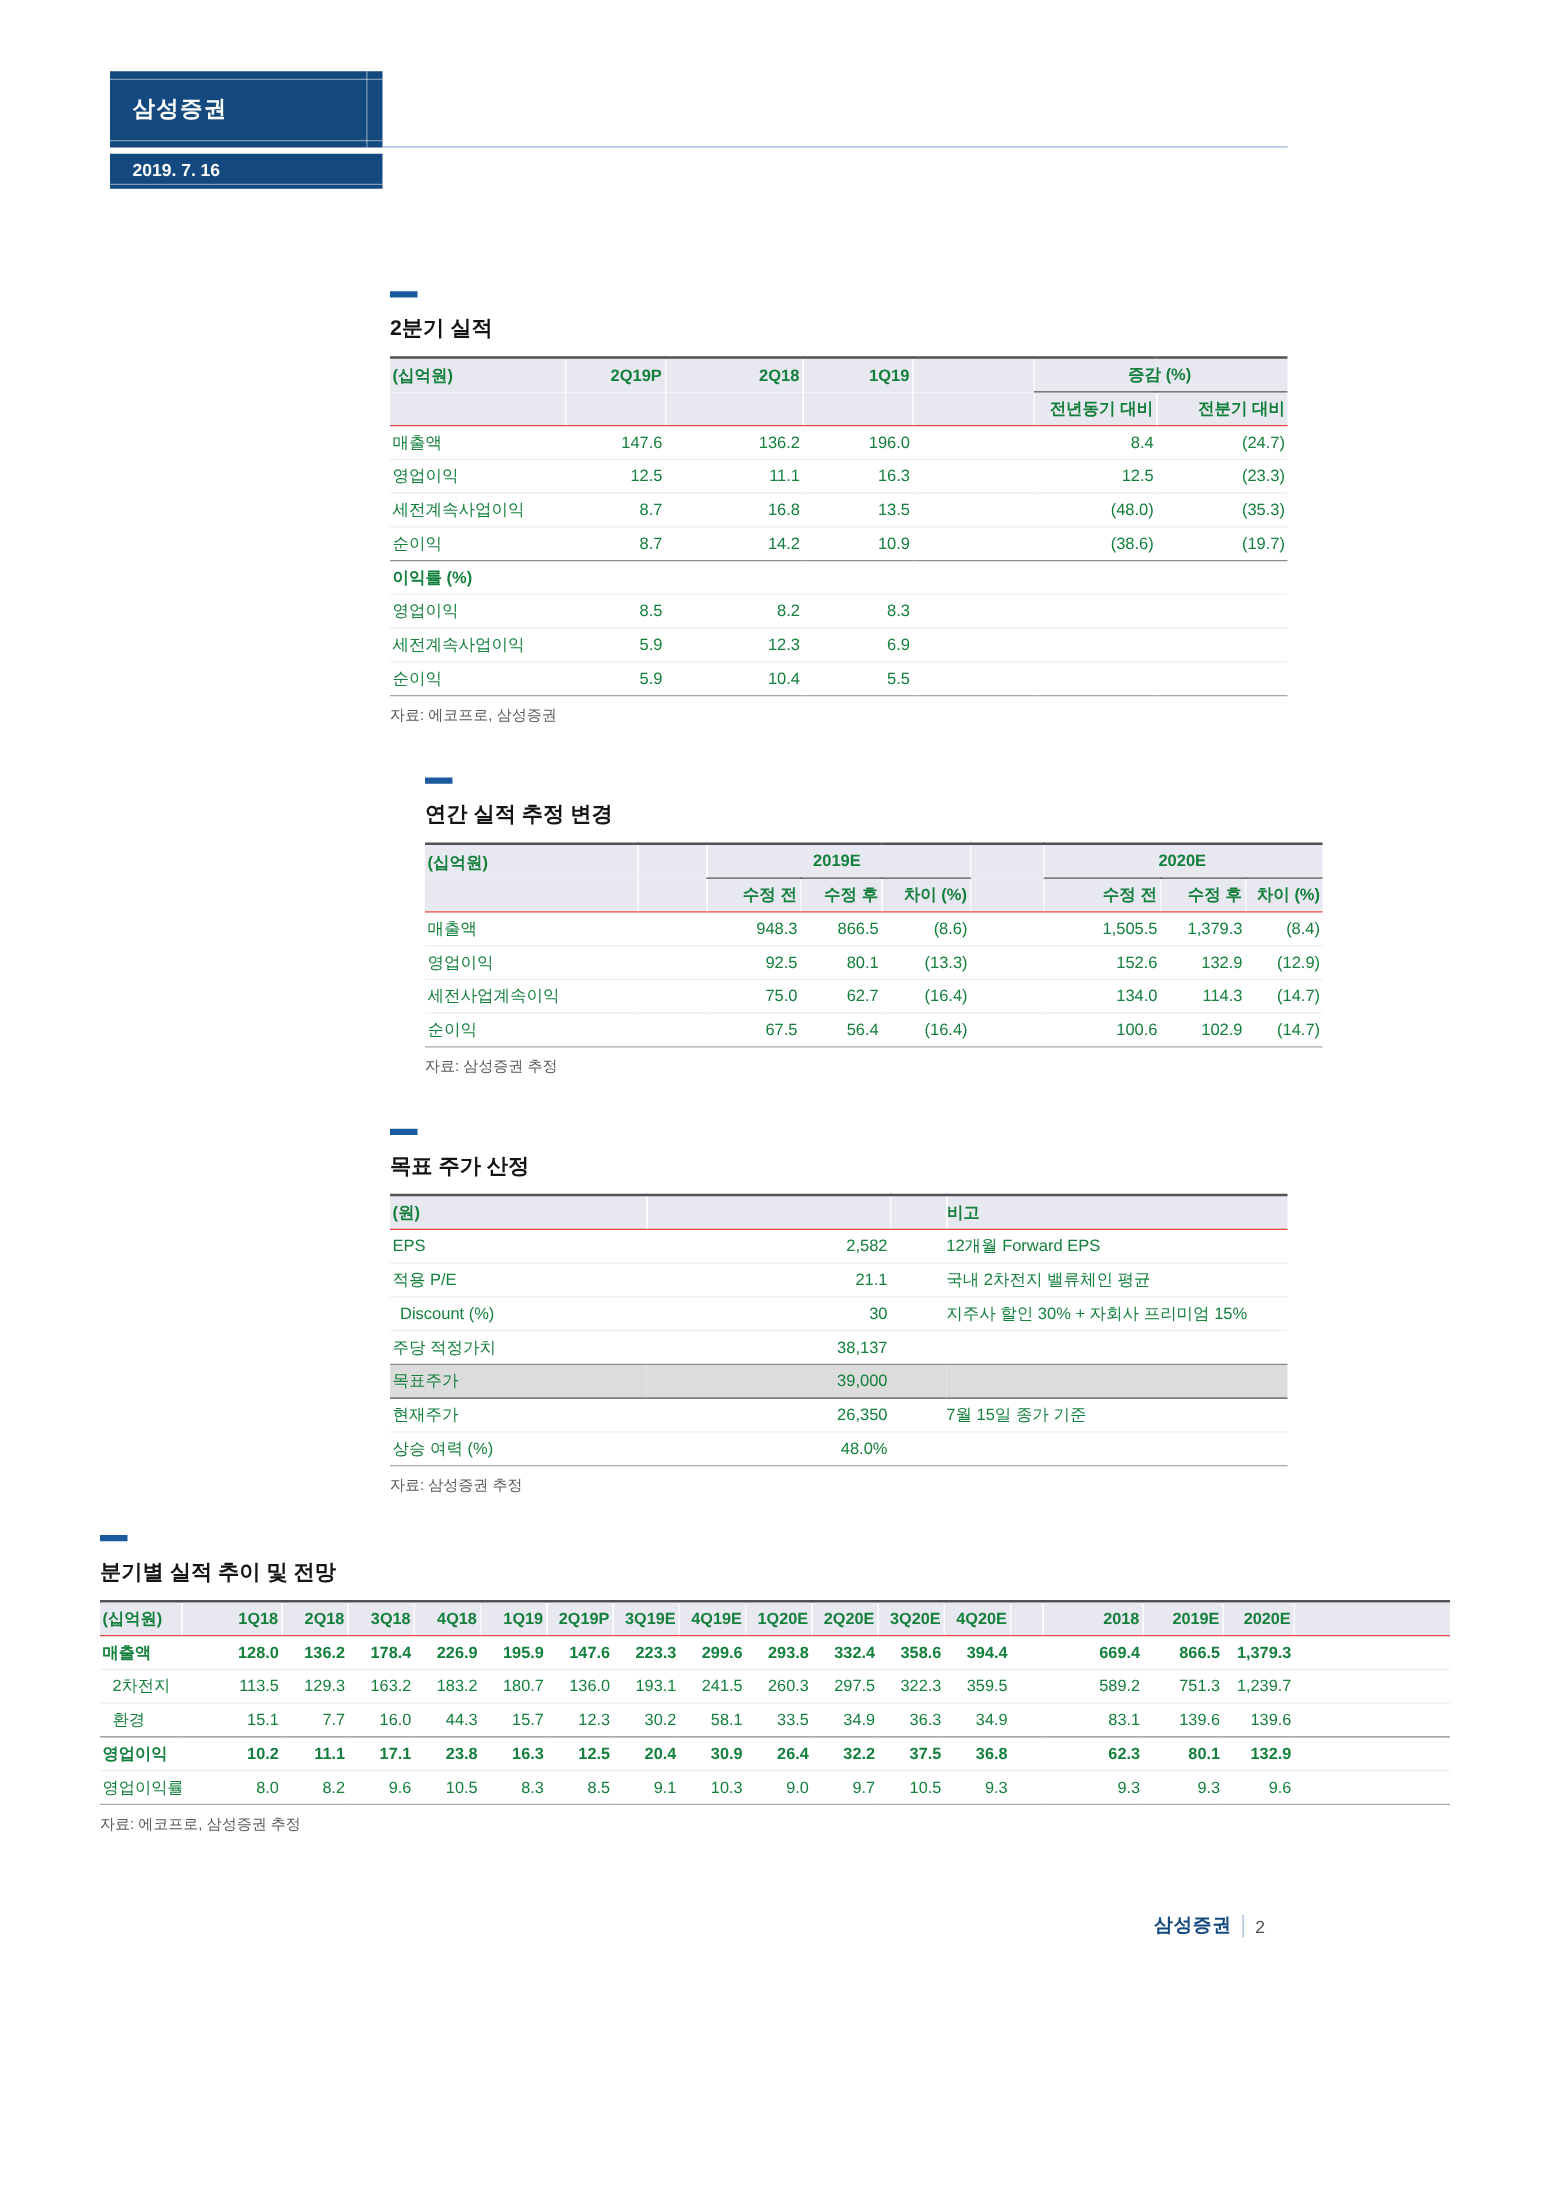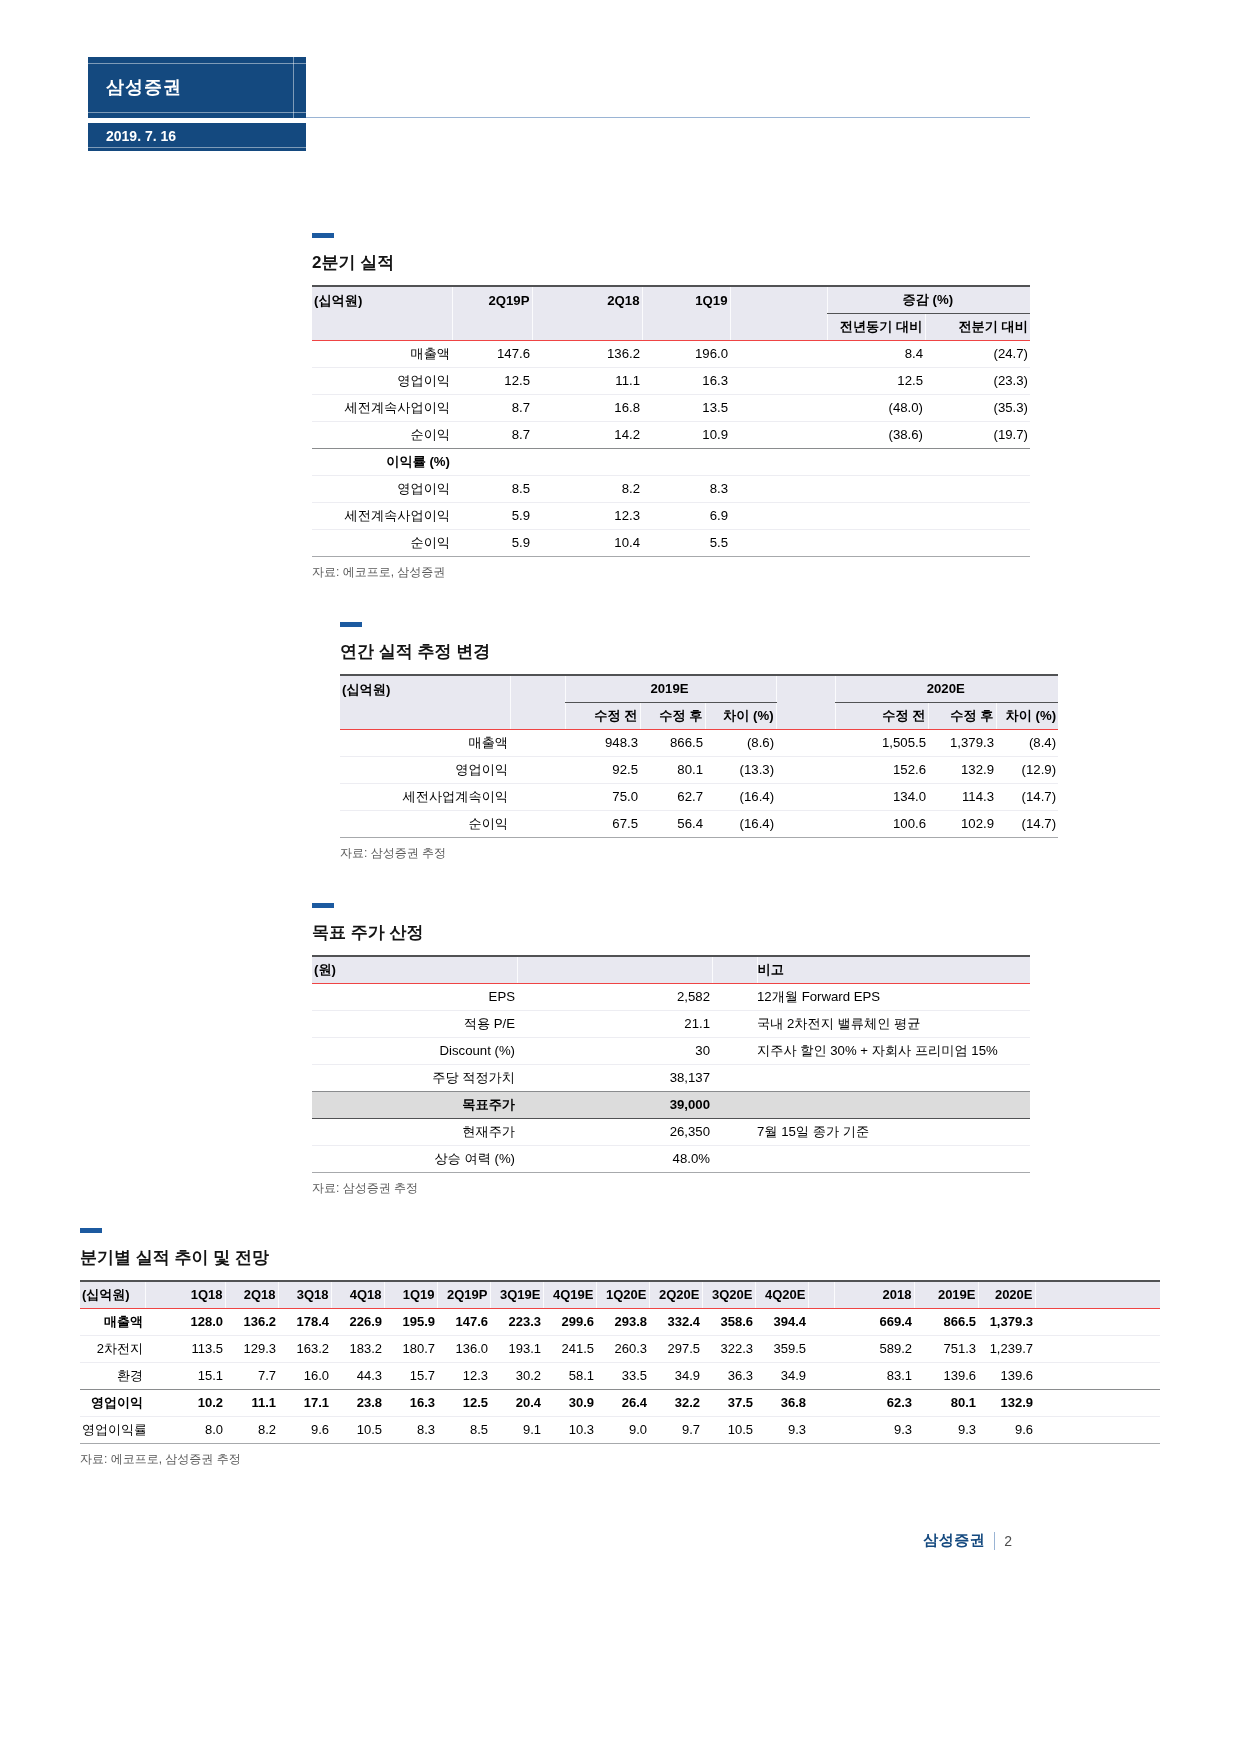--- a/index.html
+++ b/index.html
@@ -24,42 +24,42 @@
   .sec-q2        { left: 312px; top: 233px;  width: 718px; }
   .sec-annual    { left: 312px; top: 622px;  width: 718px; margin-left: 28px; }
   .sec-target    { left: 312px; top: 903px;  width: 718px; }
   .sec-quarterly { left: 80px;  top: 1228px; width: 1080px; }
   .dash { width: 22px; height: 5px; background: #1C5AA0; margin-bottom: 13px; }
   .sec-title { font-size: 17px; font-weight: 600; color: #141414; margin-bottom: 11px; }
   .src { font-size: 12px; color: #595959; margin-top: 7px; }
 
   
   table.t { width: 100%; border-collapse: collapse; table-layout: fixed;
-            font-size: 13.2px; color: #000000; border-top: 2px solid #515254; }
+            font-size: 13.2px; color: #15803d; border-top: 2px solid #515254; }
   table.t th, table.t td { padding: 5px 2px 5px 0; line-height: 16px; vertical-align: bottom;
                            white-space: nowrap; overflow: hidden; }
   table.t thead th { background: #E8E8F0; font-weight: 700; text-align: right; }
   table.t thead th.lbl { text-align: left; padding-left: 2px; }
   table.t thead th:not(:first-child) { border-left: 1px solid #fbfbfd; }
   table.t thead tr:last-child th { border-bottom: 1px solid #ef4444; }
   table.t th.grp { text-align: center; border-bottom: 1.5px solid #515254; }
   table.t td { text-align: right; border-bottom: 1px solid #ededf2; }
-  table.t td.lbl { text-align: right; padding-left: 2px; }
+  table.t td.lbl { text-align: left; padding-left: 2px; }
   table.t tbody tr:last-child td { border-bottom: 1px solid #a7a9ac; }
 
   
   #tbl-q2 tbody tr:nth-child(4) td { border-bottom: 1px solid #8a8c8e; }
   #tbl-q2 tbody tr:nth-child(5) td.lbl { font-weight: 700; margin-left: 14px; }
 
   
   #tbl-target td.note { text-align: left; }
   #tbl-target thead th.note { text-align: left; }
   #tbl-target tbody tr:nth-child(3) td.lbl { padding-left: 8px; }
   #tbl-target tbody tr:nth-child(4) td { border-bottom: 1px solid #8a8c8e; }
-  #tbl-target tbody tr:nth-child(5) td { background: #DCDCDC; font-weight: 700; border-bottom: 1px solid #515254; }
+  #tbl-target tbody tr:nth-child(5) td { background: #DCDCDC; font-weight: 400; border-bottom: 1px solid #515254; }
 
   
   #tbl-quarterly { font-size: 13px; }
   #tbl-quarterly tbody tr:nth-child(1) td,
   #tbl-quarterly tbody tr:nth-child(4) td { font-weight: 700; }
   #tbl-quarterly tbody tr:nth-child(2) td.lbl,
   #tbl-quarterly tbody tr:nth-child(3) td.lbl { padding-left: 10px; font-weight: 400; }
   #tbl-quarterly tbody tr:nth-child(3) td { border-bottom: 1px solid #8a8c8e; }
 
   

